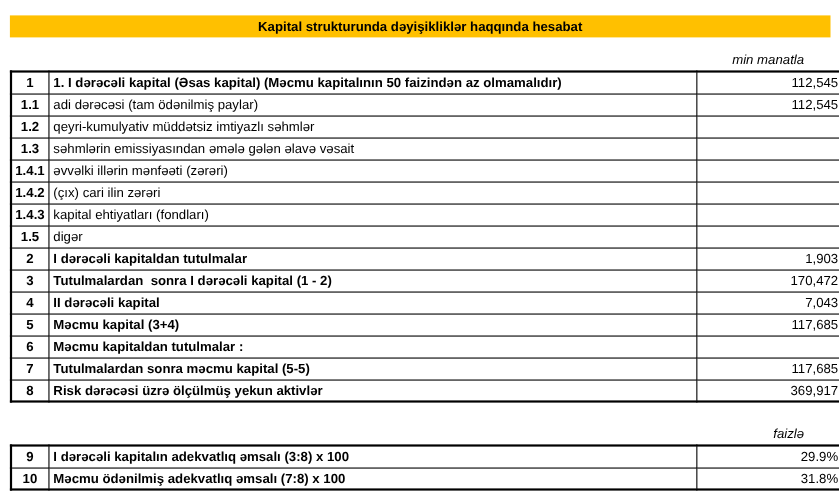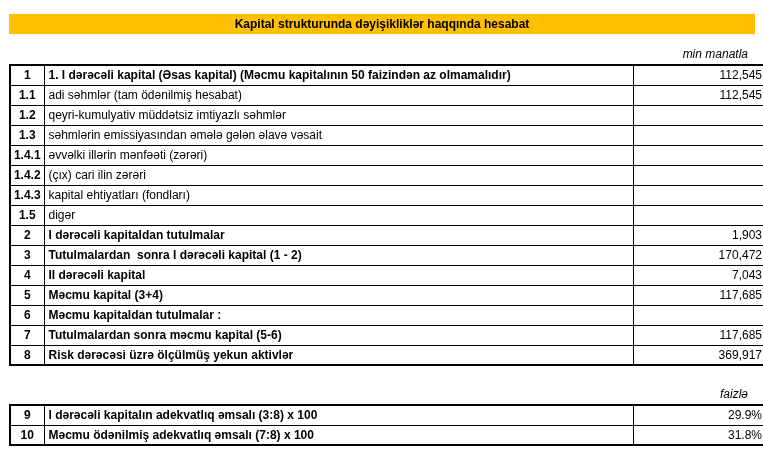--- a/index.html
+++ b/index.html
@@ -22,21 +22,21 @@
     background: #FFC000;
     display: flex;
     align-items: center;
     justify-content: center;
     font-size: 12px;
     font-weight: bold;
     color: #000000;
   }
   .unit-note {
     position: absolute;
-    right: 15px;
+    right: 32px;
     font-size: 12px;
     font-style: italic;
     color: #000000;
   }
   .unit-note.top { top: 47px; }
   .unit-note.bottom { top: 387px; }
   table.report {
     position: absolute;
     left: 9px;
     width: 742px;
@@ -84,21 +84,21 @@
 
   <table class="report main">
     <tbody>
         <tr>
           <td class="col-num">1</td>
           <td class="col-label bold">1. I dərəcəli kapital (Əsas kapital) (Məcmu kapitalının 50 faizindən az olmamalıdır)</td>
           <td class="col-value">112,545</td>
         </tr>
         <tr>
           <td class="col-num">1.1</td>
-          <td class="col-label">adi səhmlər (tam ödənilmiş hesabat)</td>
+          <td class="col-label">adi dərəcəsi (tam ödənilmiş paylar)</td>
           <td class="col-value">112,545</td>
         </tr>
         <tr>
           <td class="col-num">1.2</td>
           <td class="col-label">qeyri-kumulyativ müddətsiz imtiyazlı səhmlər</td>
           <td class="col-value"></td>
         </tr>
         <tr>
           <td class="col-num">1.3</td>
           <td class="col-label">səhmlərin emissiyasından əmələ gələn əlavə vəsait</td>
@@ -144,21 +144,21 @@
           <td class="col-label bold">Məcmu kapital (3+4)</td>
           <td class="col-value">117,685</td>
         </tr>
         <tr>
           <td class="col-num">6</td>
           <td class="col-label bold">Məcmu kapitaldan tutulmalar :</td>
           <td class="col-value"></td>
         </tr>
         <tr>
           <td class="col-num">7</td>
-          <td class="col-label bold">Tutulmalardan sonra məcmu kapital (5-6)</td>
+          <td class="col-label bold">Tutulmalardan sonra məcmu kapital (5-5)</td>
           <td class="col-value">117,685</td>
         </tr>
         <tr>
           <td class="col-num">8</td>
           <td class="col-label bold">Risk dərəcəsi üzrə ölçülmüş yekun aktivlər</td>
           <td class="col-value">369,917</td>
         </tr>
       </tbody>
   </table>
 

